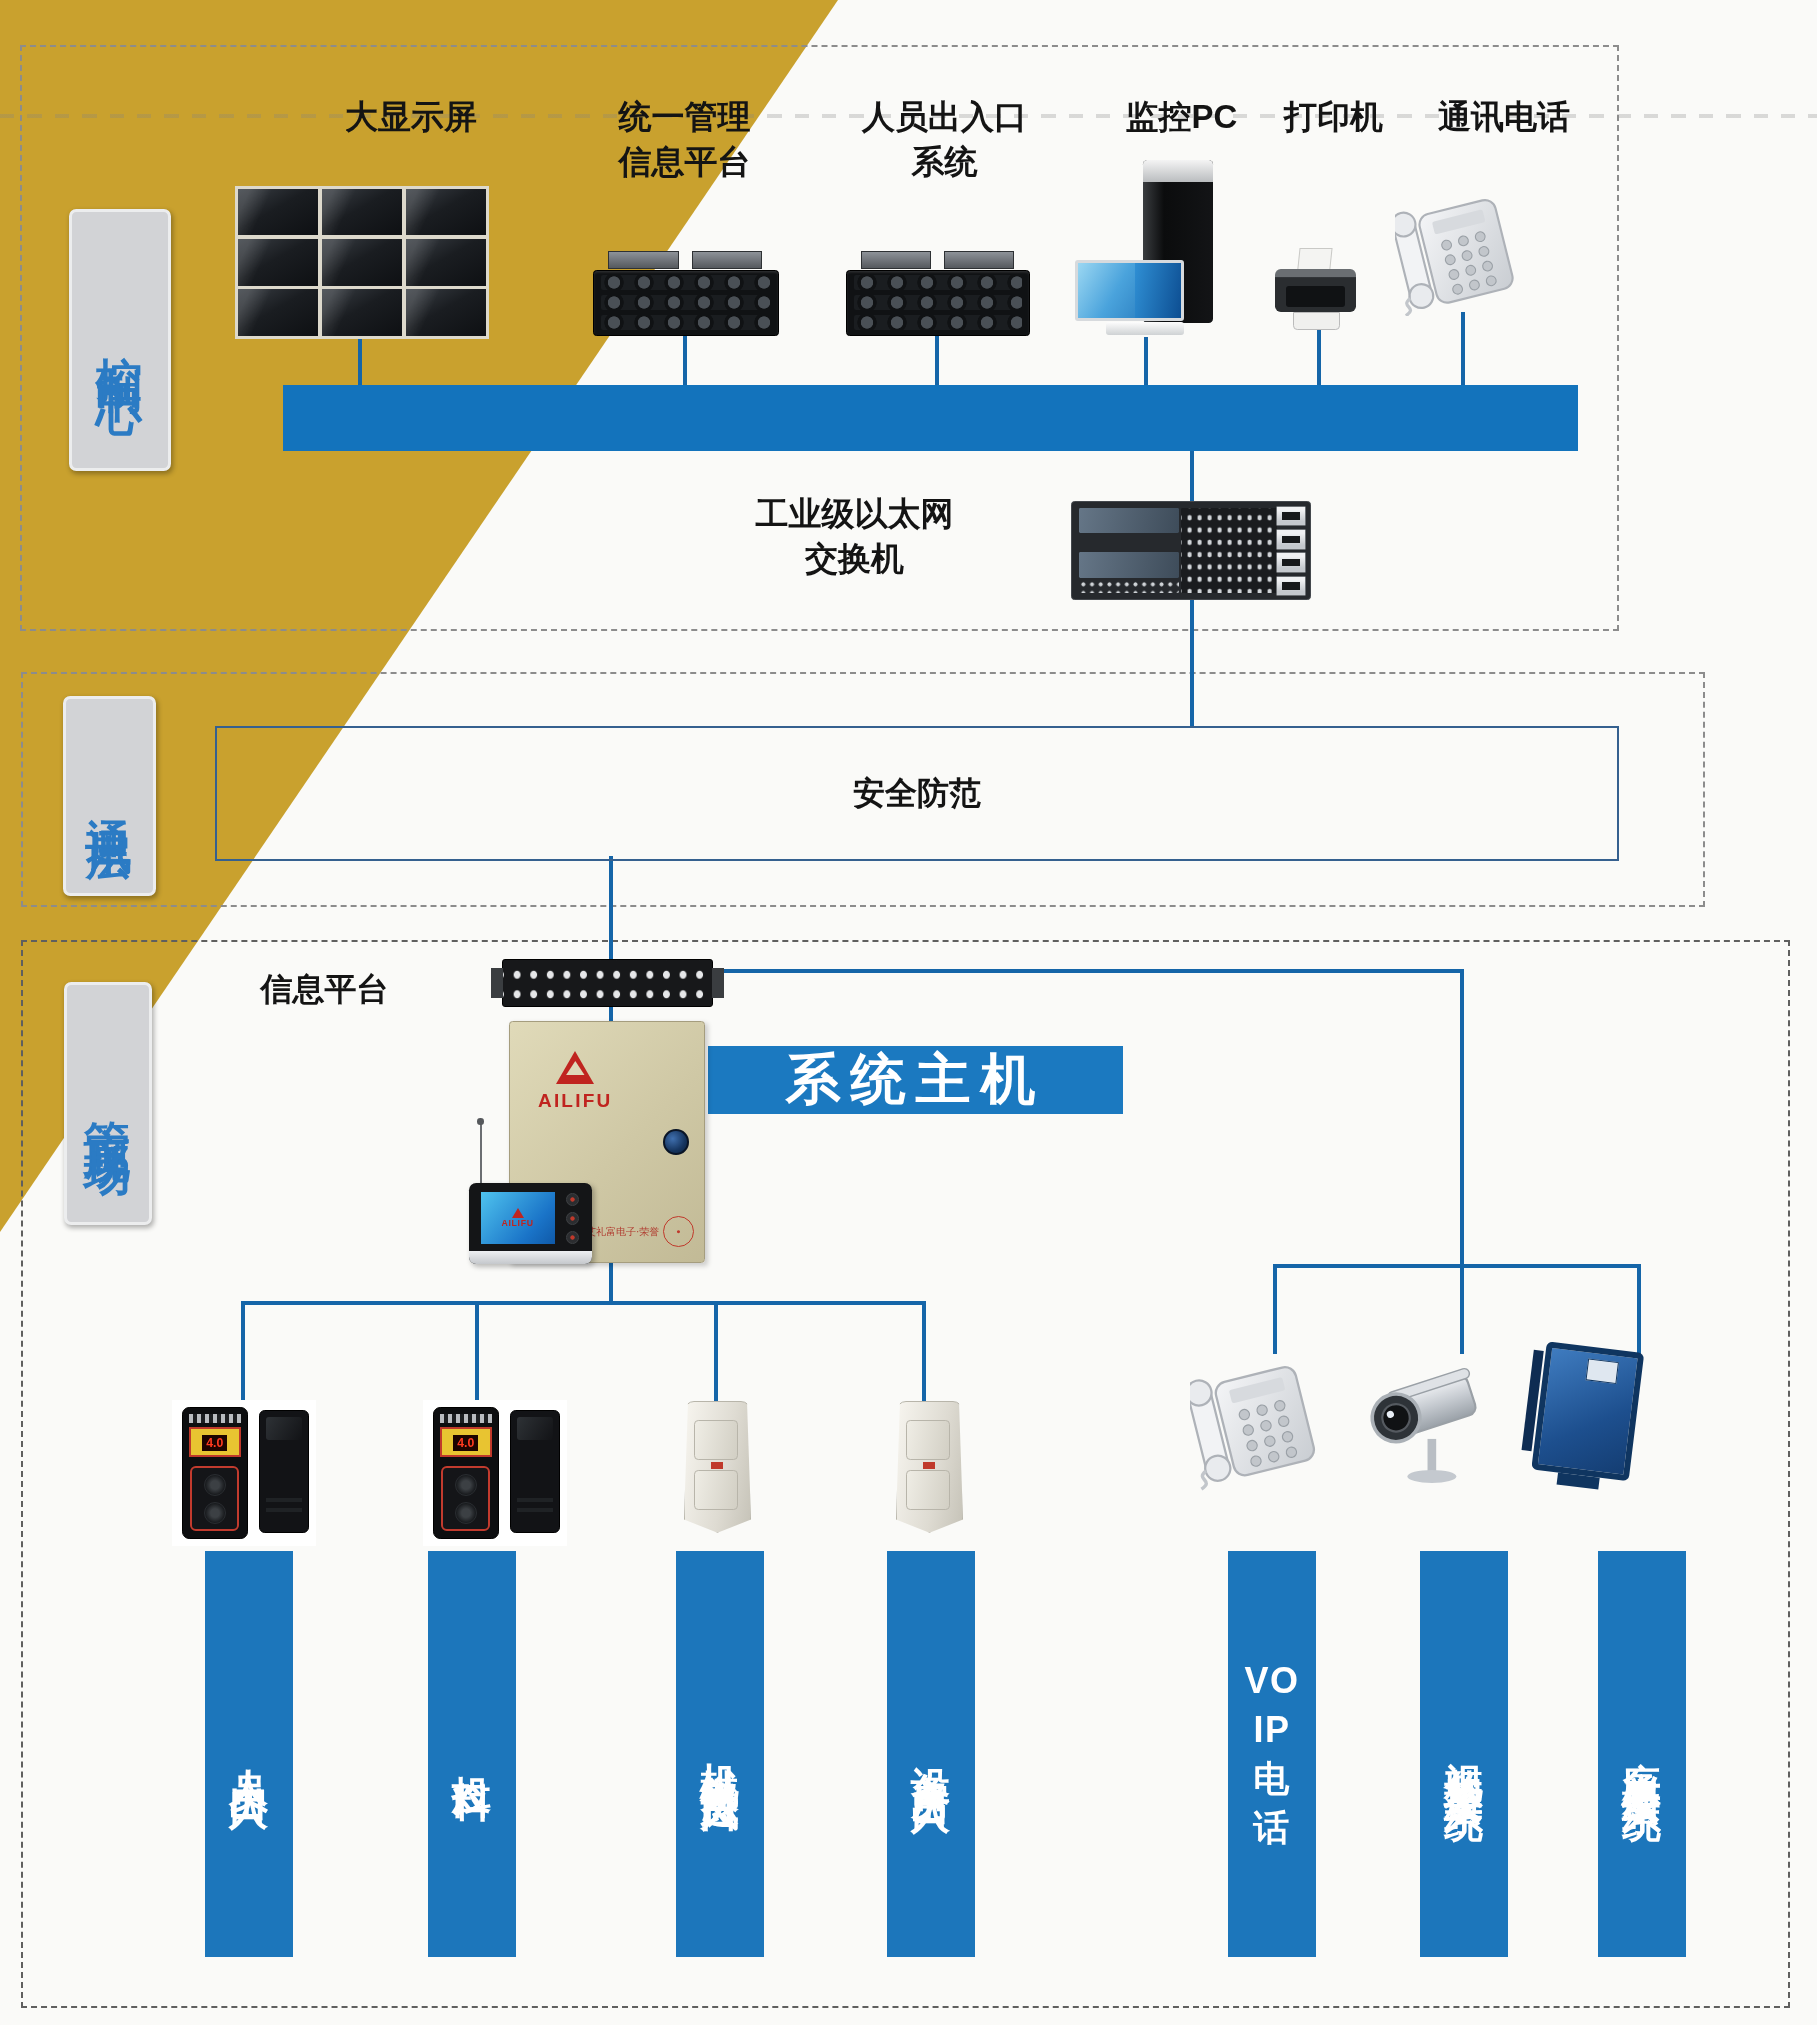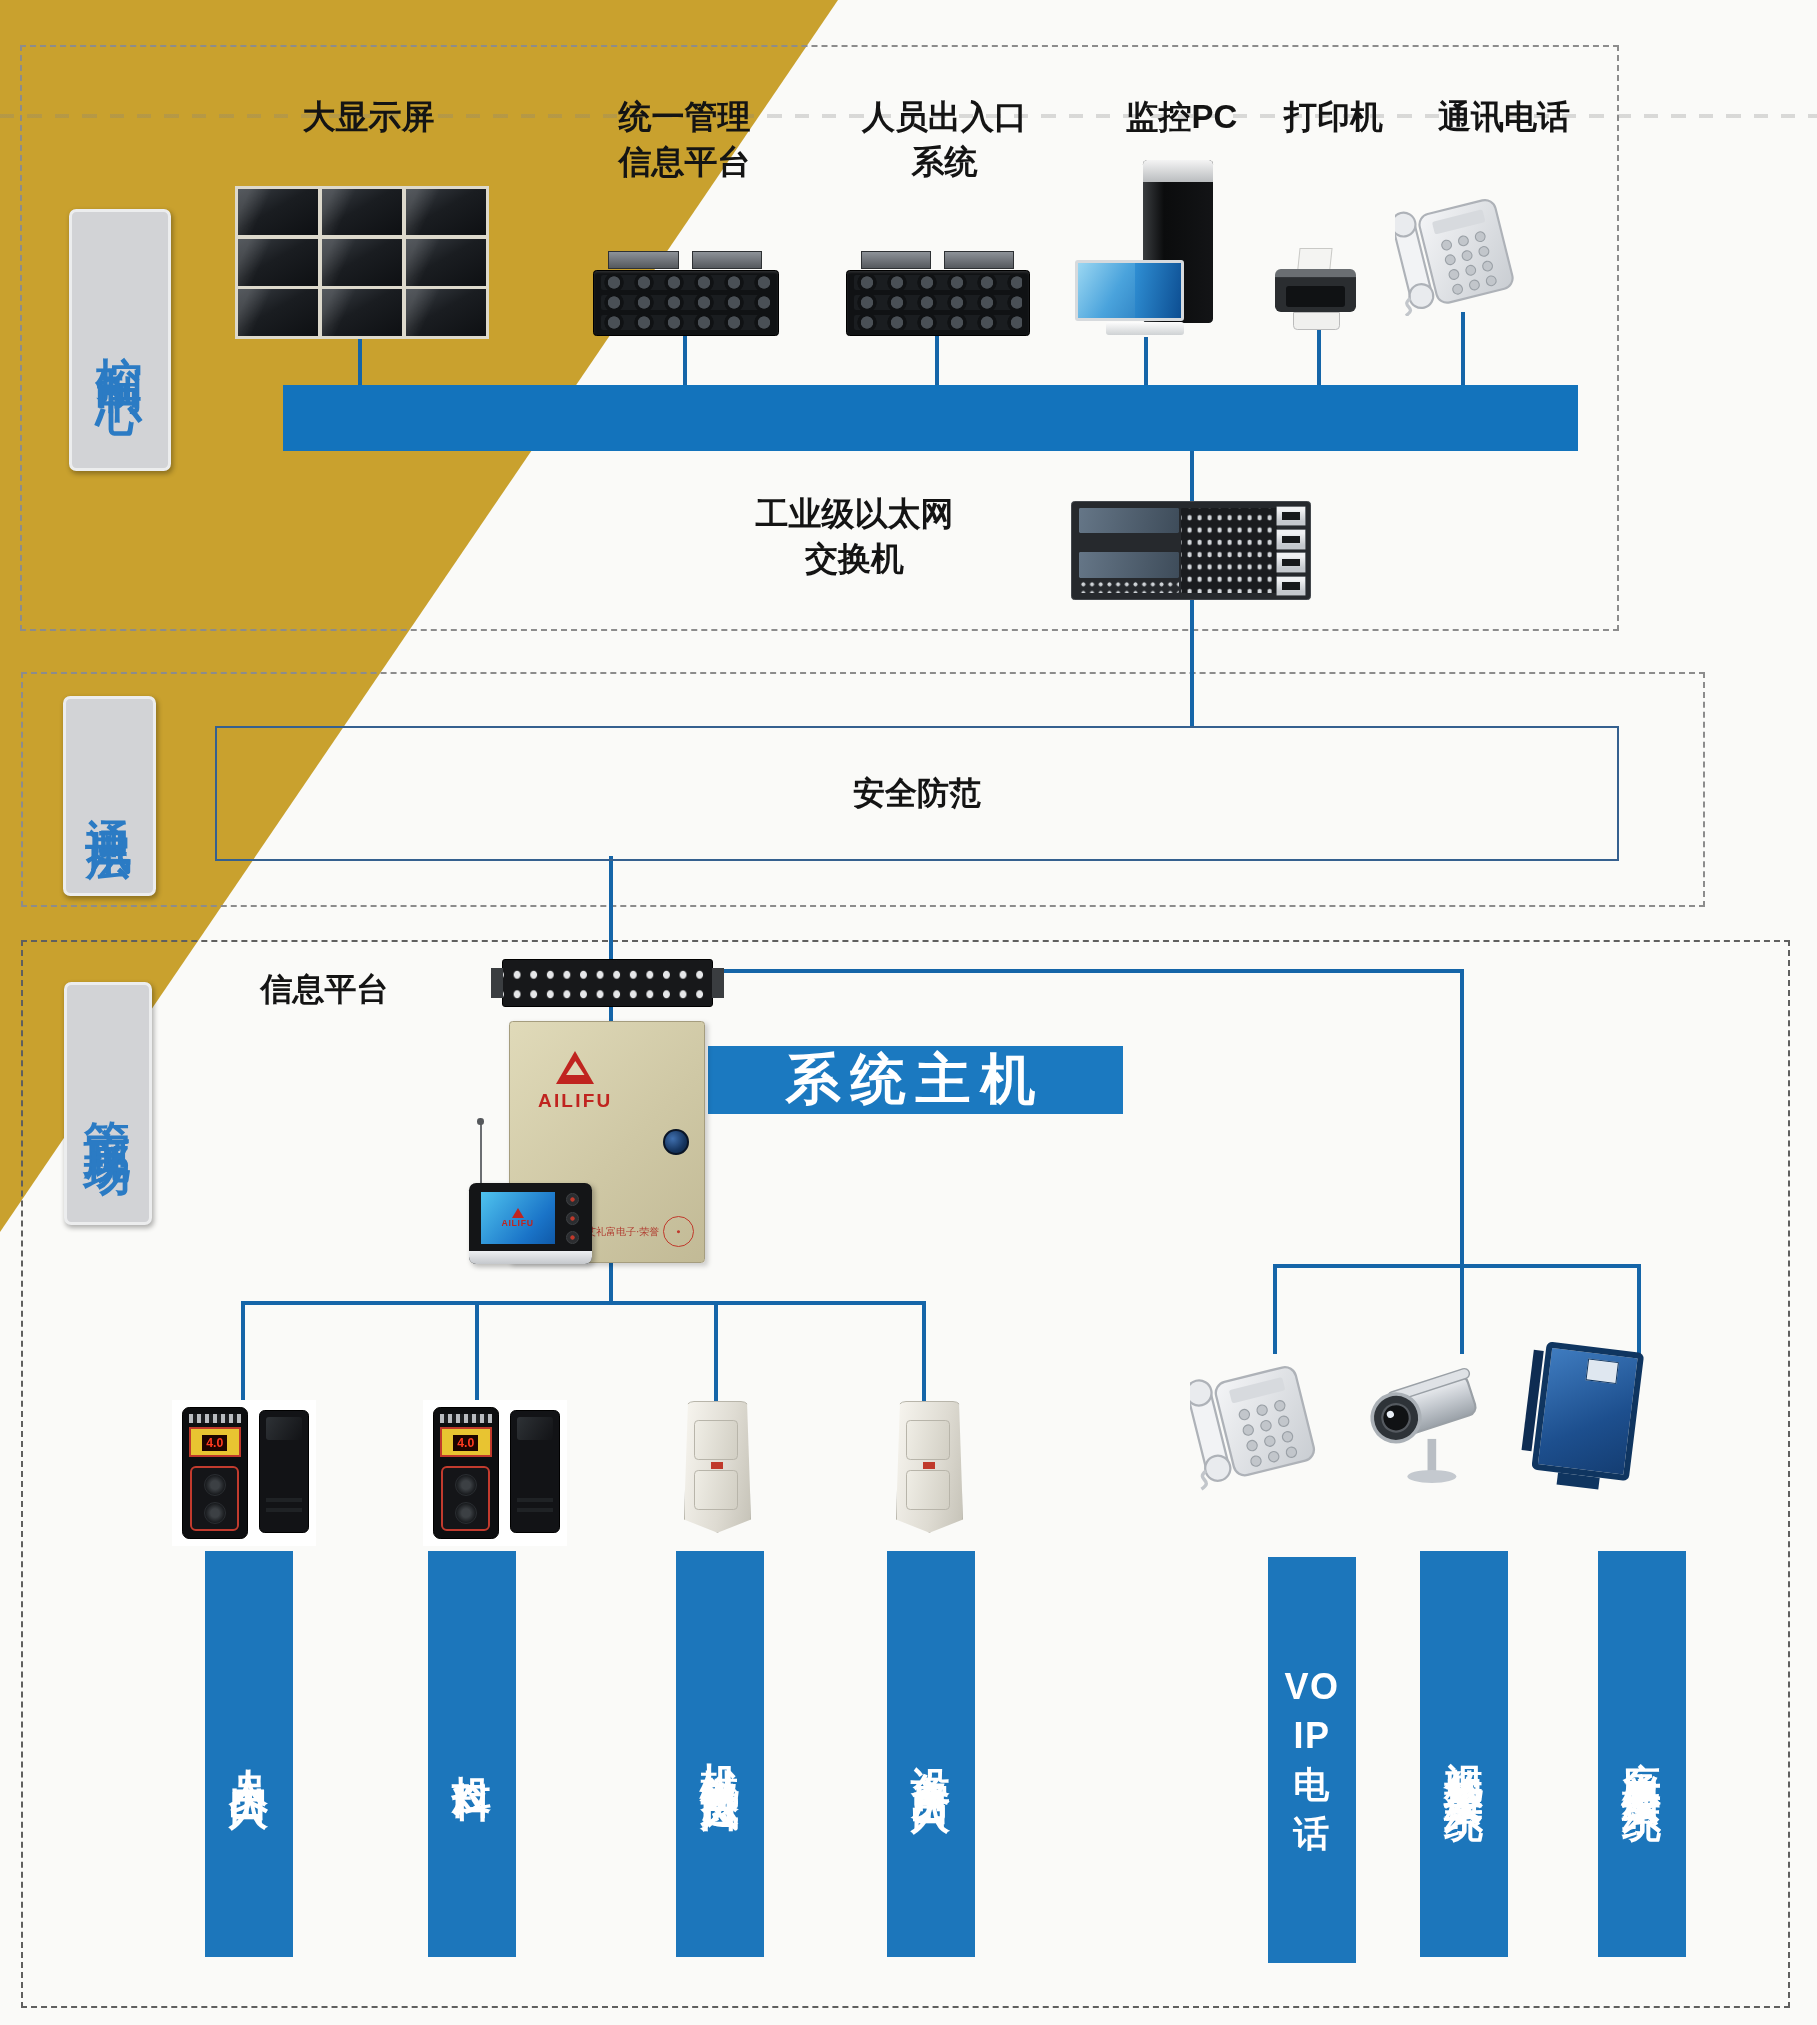--- a/index.html
+++ b/index.html
@@ -154,21 +154,21 @@
   <div class="side-box" style="left:69px;top:209px;width:96px;height:256px;">
     <span>控制中心</span>
   </div>
   <div class="side-box" style="left:63px;top:696px;width:87px;height:194px;">
     <span>通讯层</span>
   </div>
   <div class="side-box" style="left:64px;top:982px;width:82px;height:237px;">
     <span>管廊现场</span>
   </div>
 
-  <div class="lbl lbl-46" style="left:260px;top:94px;width:217px;">大显示屏</div>
+  <div class="lbl lbl-46" style="left:260px;top:94px;width:217px;text-align:right;">大显示屏</div>
   <div class="lbl lbl-46" style="left:576px;top:94px;width:217px;">统一管理
 信息平台</div>
   <div class="lbl lbl-46" style="left:836px;top:94px;width:217px;">人员出入口
 系统</div>
   <div class="lbl lbl-46" style="left:1091px;top:94px;width:181px;">监控PC</div>
   <div class="lbl lbl-46" style="left:1247px;top:94px;width:173px;">打印机</div>
   <div class="lbl lbl-46" style="left:1403px;top:94px;width:202px;">通讯电话</div>
 
   <div>
     <div class="cl" style="left:358px;top:332px;width:3.6px;height:54px;"></div>
@@ -451,21 +451,21 @@
   </div>
   <div class="bar" style="left:428px;">
     <span>投料口</span>
   </div>
   <div class="bar" style="left:676px;">
     <span>机械自然透风口</span>
   </div>
   <div class="bar" style="left:887px;">
     <span>设备房出入口</span>
   </div>
-  <div class="bar" style="left:1268px;margin-top:6px;">
+  <div class="bar" style="left:1228px;">
     <span class="hlines">VO
 IP
 电
 话</span>
   </div>
   <div class="bar" style="left:1420px;">
     <span>视频监控子系统</span>
   </div>
   <div class="bar" style="left:1598px;">
     <span>应急广播子系统</span>

